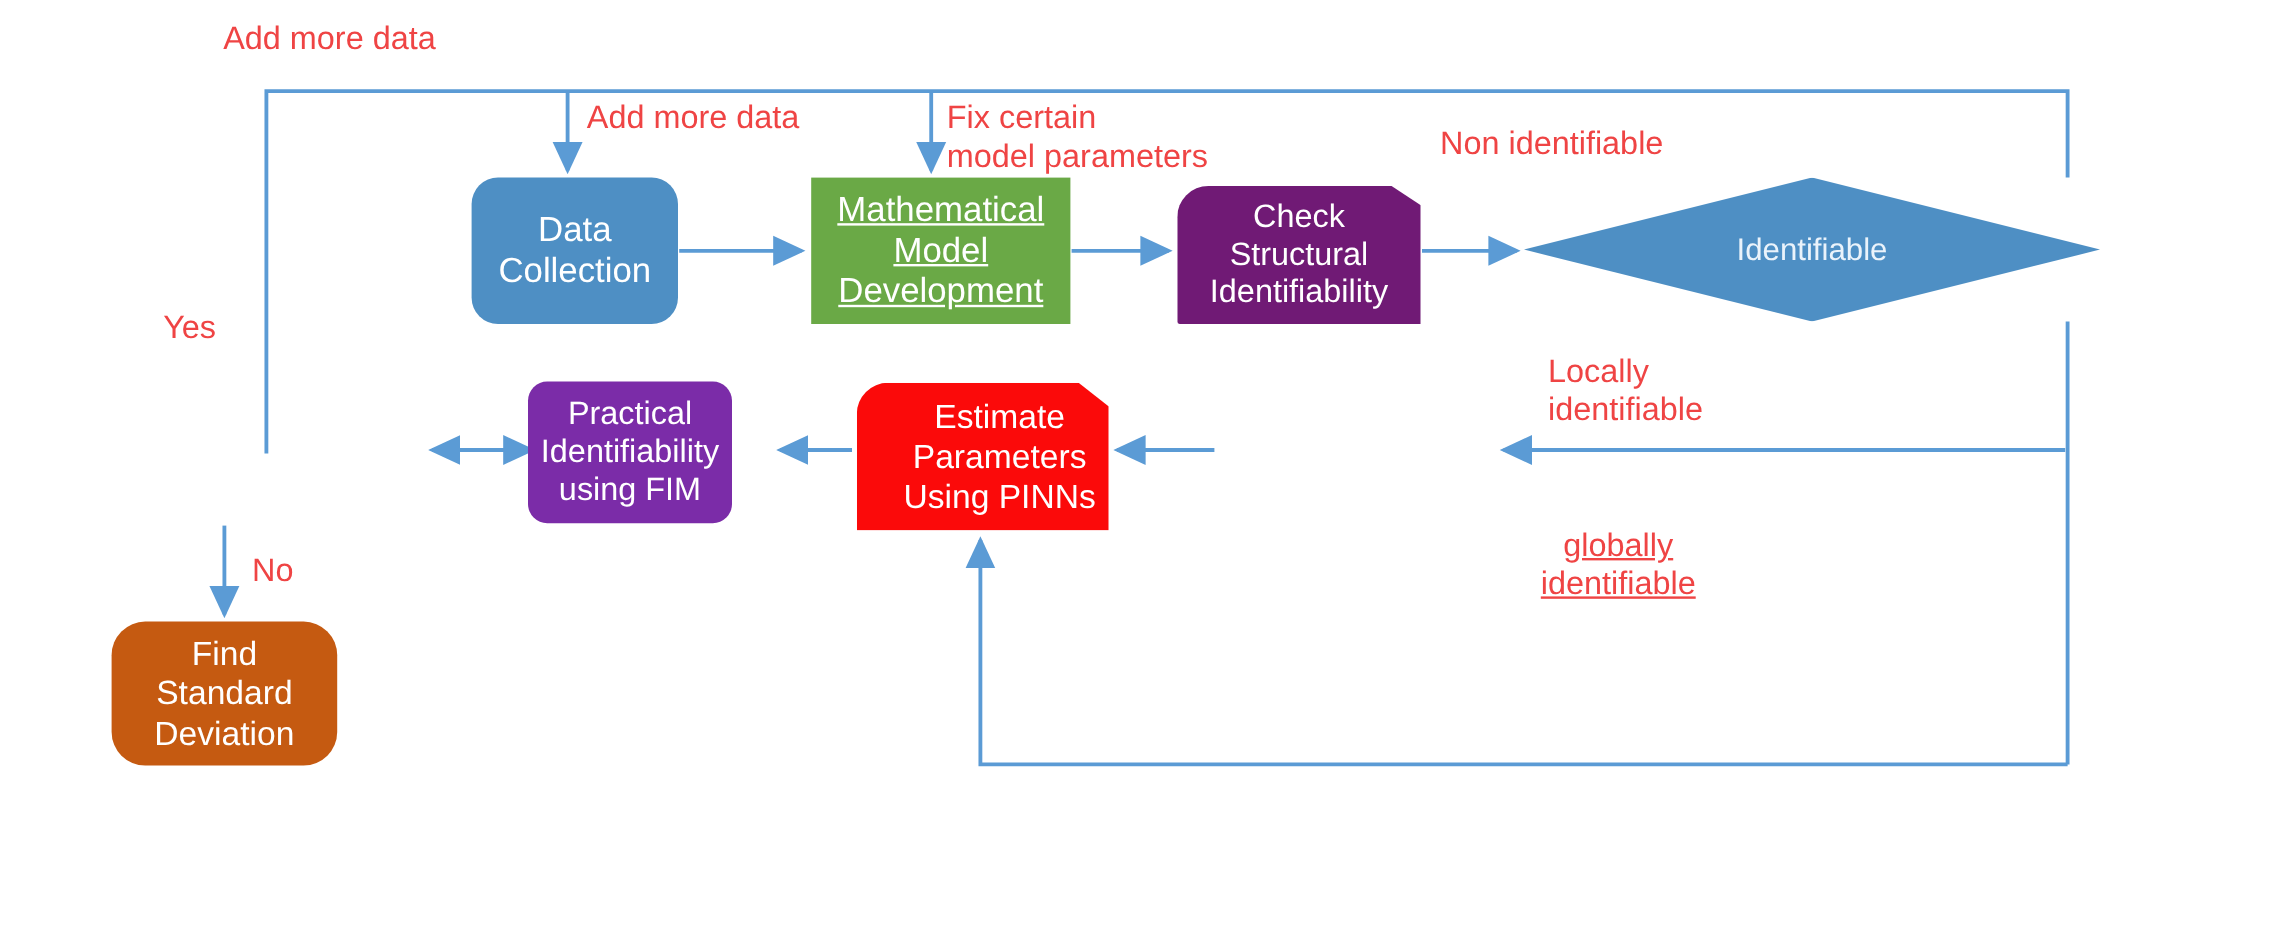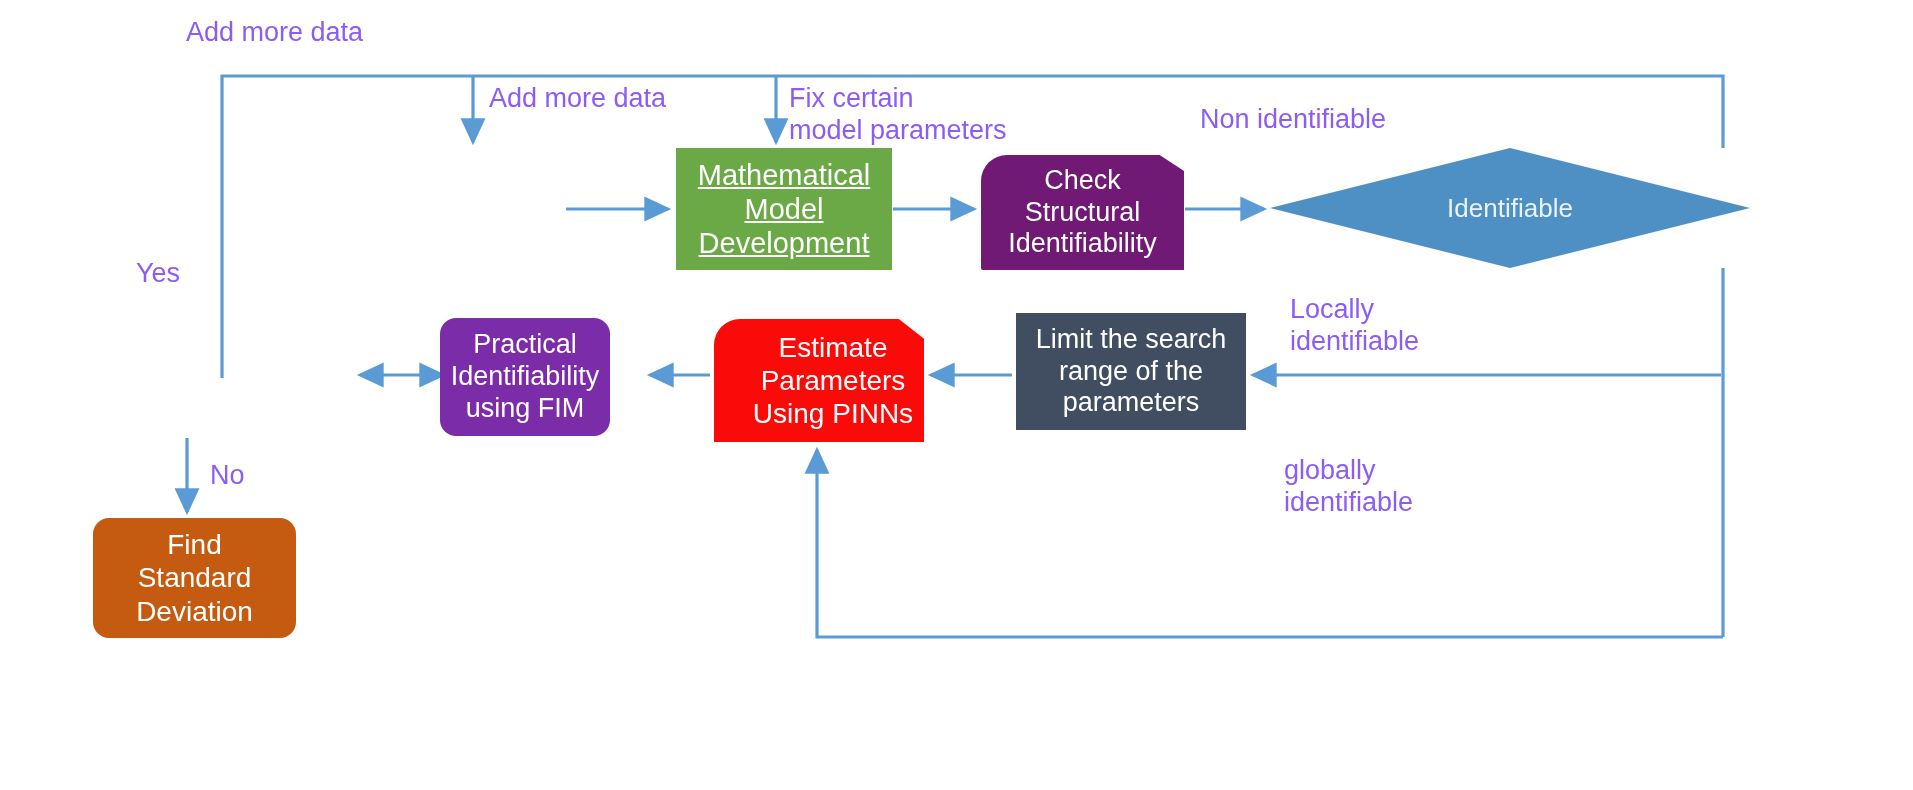--- a/index.html
+++ b/index.html
@@ -82,23 +82,23 @@
     font-size: 27px;
   }
   
   .n-limit {
     left: 1016px; top: 313px; width: 230px; height: 117px;
     background: #414E61;
     font-size: 27px;
   }
   
   .n-find {
-    left: 93px; top: 518px; width: 203px; height: 120px;
+    left: 93px; top: 518px; width: 188px; height: 120px;
     background: #C55A11;
-    border-radius: 16px;
+    border-radius: 28px;
     font-size: 28px;
   }
   
   .diamond {
     position: absolute;
     display: flex;
     align-items: center;
     justify-content: center;
     text-align: center;
     color: #EAF3FB;
@@ -111,32 +111,32 @@
     left: 1270px; top: 148px; width: 480px; height: 120px;
     font-size: 26px;
   }
   .d-fim {
     left: 8px; top: 318px; width: 428px; height: 120px;
     font-size: 26px;
   }
   
   .elabel {
     position: absolute;
-    color: #8b5cf6;
+    color: #ef4444;
     font-size: 27px;
     line-height: 1.2;
     white-space: pre-line;
     z-index: 4;
   }
   .l-addmore-top  { left: 186px;  top: 16px;  }
   .l-addmore-mid  { left: 489px;  top: 82px;  }
   .l-fixcertain   { left: 789px;  top: 82px;  }
   .l-nonident     { left: 1200px; top: 103px; }
   .l-locally      { left: 1290px; top: 293px; text-align: left; }
-  .l-globally     { left: 1284px; top: 454px; text-align: left; }
+  .l-globally     { left: 1284px; top: 438px; text-align: center; text-decoration: underline; }
   .l-yes          { left: 136px;  top: 257px; }
   .l-no           { left: 210px;  top: 459px; }
 </style>
 </head>
 <body>
 
 <div id="canvas">
 
   <svg id="wires" viewBox="0 0 1913 790">
     <defs>
@@ -170,42 +170,41 @@
       <path d="M436,375 L443,375" marker-end="url(#arrow)"></path>
       <path d="M436,375 L360,375" marker-end="url(#arrow)"></path>
 
       <path d="M1723,637 L817,637 L817,450" marker-end="url(#arrow)"></path>
 
       <path d="M187,438 L187,512" marker-end="url(#arrow)"></path>
 
     </g>
   </svg>
 
+  <div class="node n-data">
+    <span style="white-space:pre-line;">Data
+Collection</span>
+  </div>
 
   <div class="node n-math">
     <span style="white-space:pre-line;">Mathematical
 Model
 Development</span>
   </div>
 
   <div class="node n-check">
     <span style="white-space:pre-line;">Check
 Structural
 Identifiability</span>
   </div>
 
   <div class="diamond d-ident">
     <span style="white-space:pre-line;">Identifiable</span>
   </div>
 
-  <div class="node n-limit">
-    <span style="white-space:pre-line;">Limit the search
-range of the
-parameters</span>
-  </div>
 
   <div class="node n-estimate">
     <span style="white-space:pre-line;padding-left:28px;">Estimate
 Parameters
 Using PINNs</span>
   </div>
 
   <div class="node n-practical">
     <span style="white-space:pre-line;">Practical
 Identifiability

